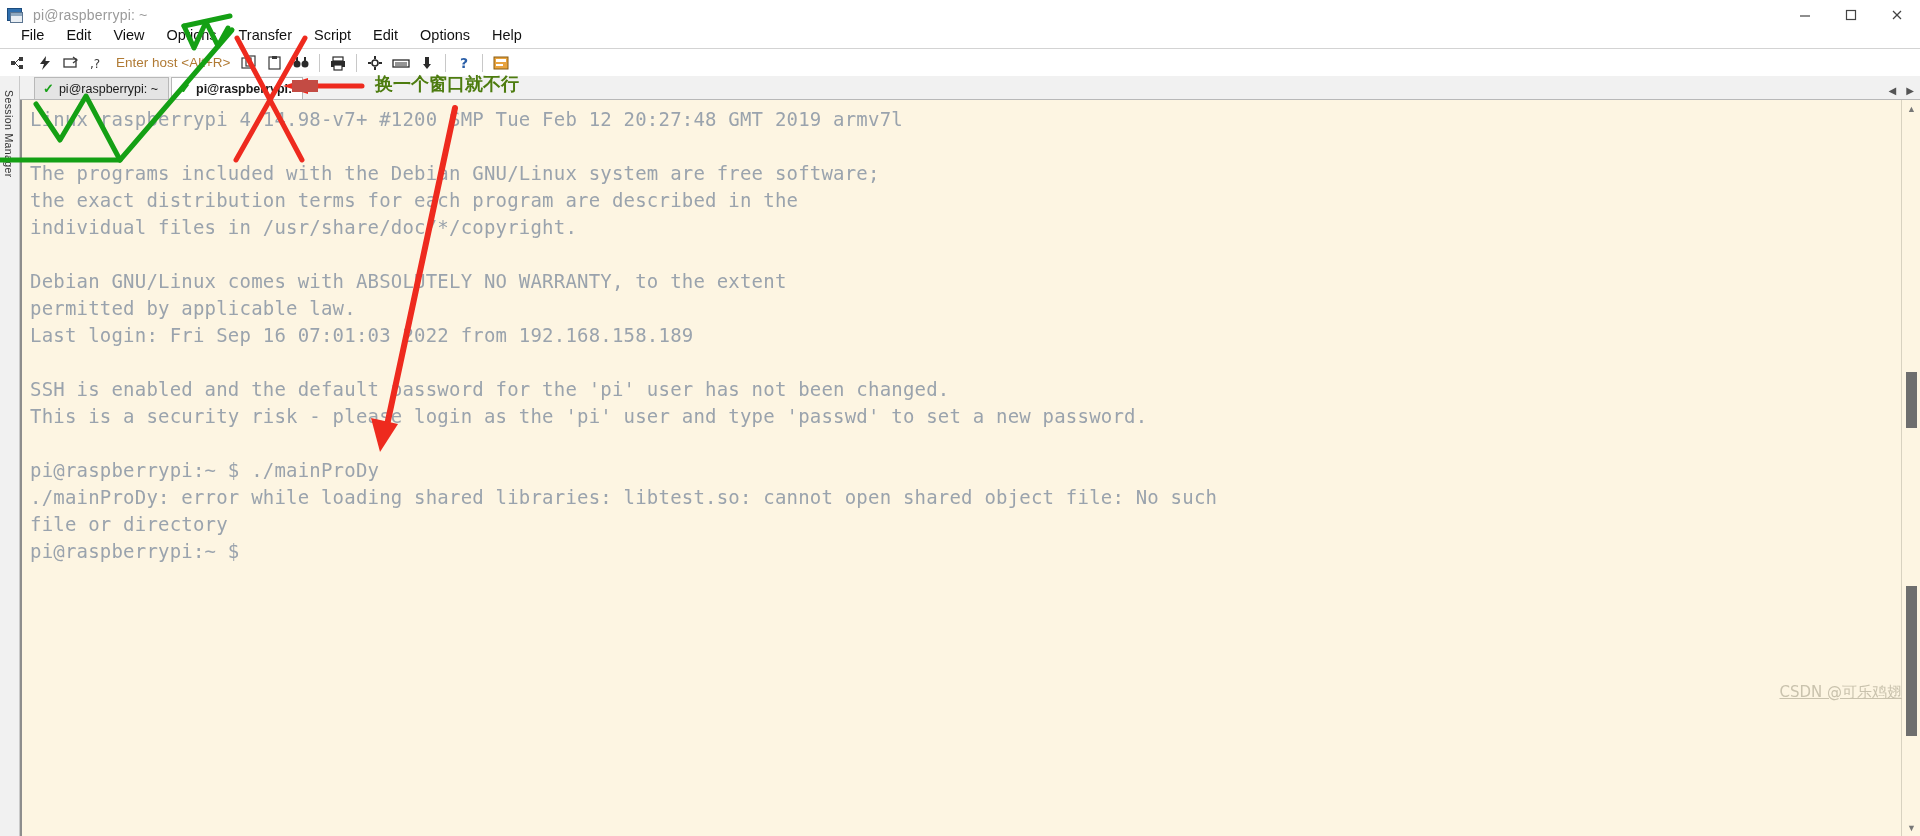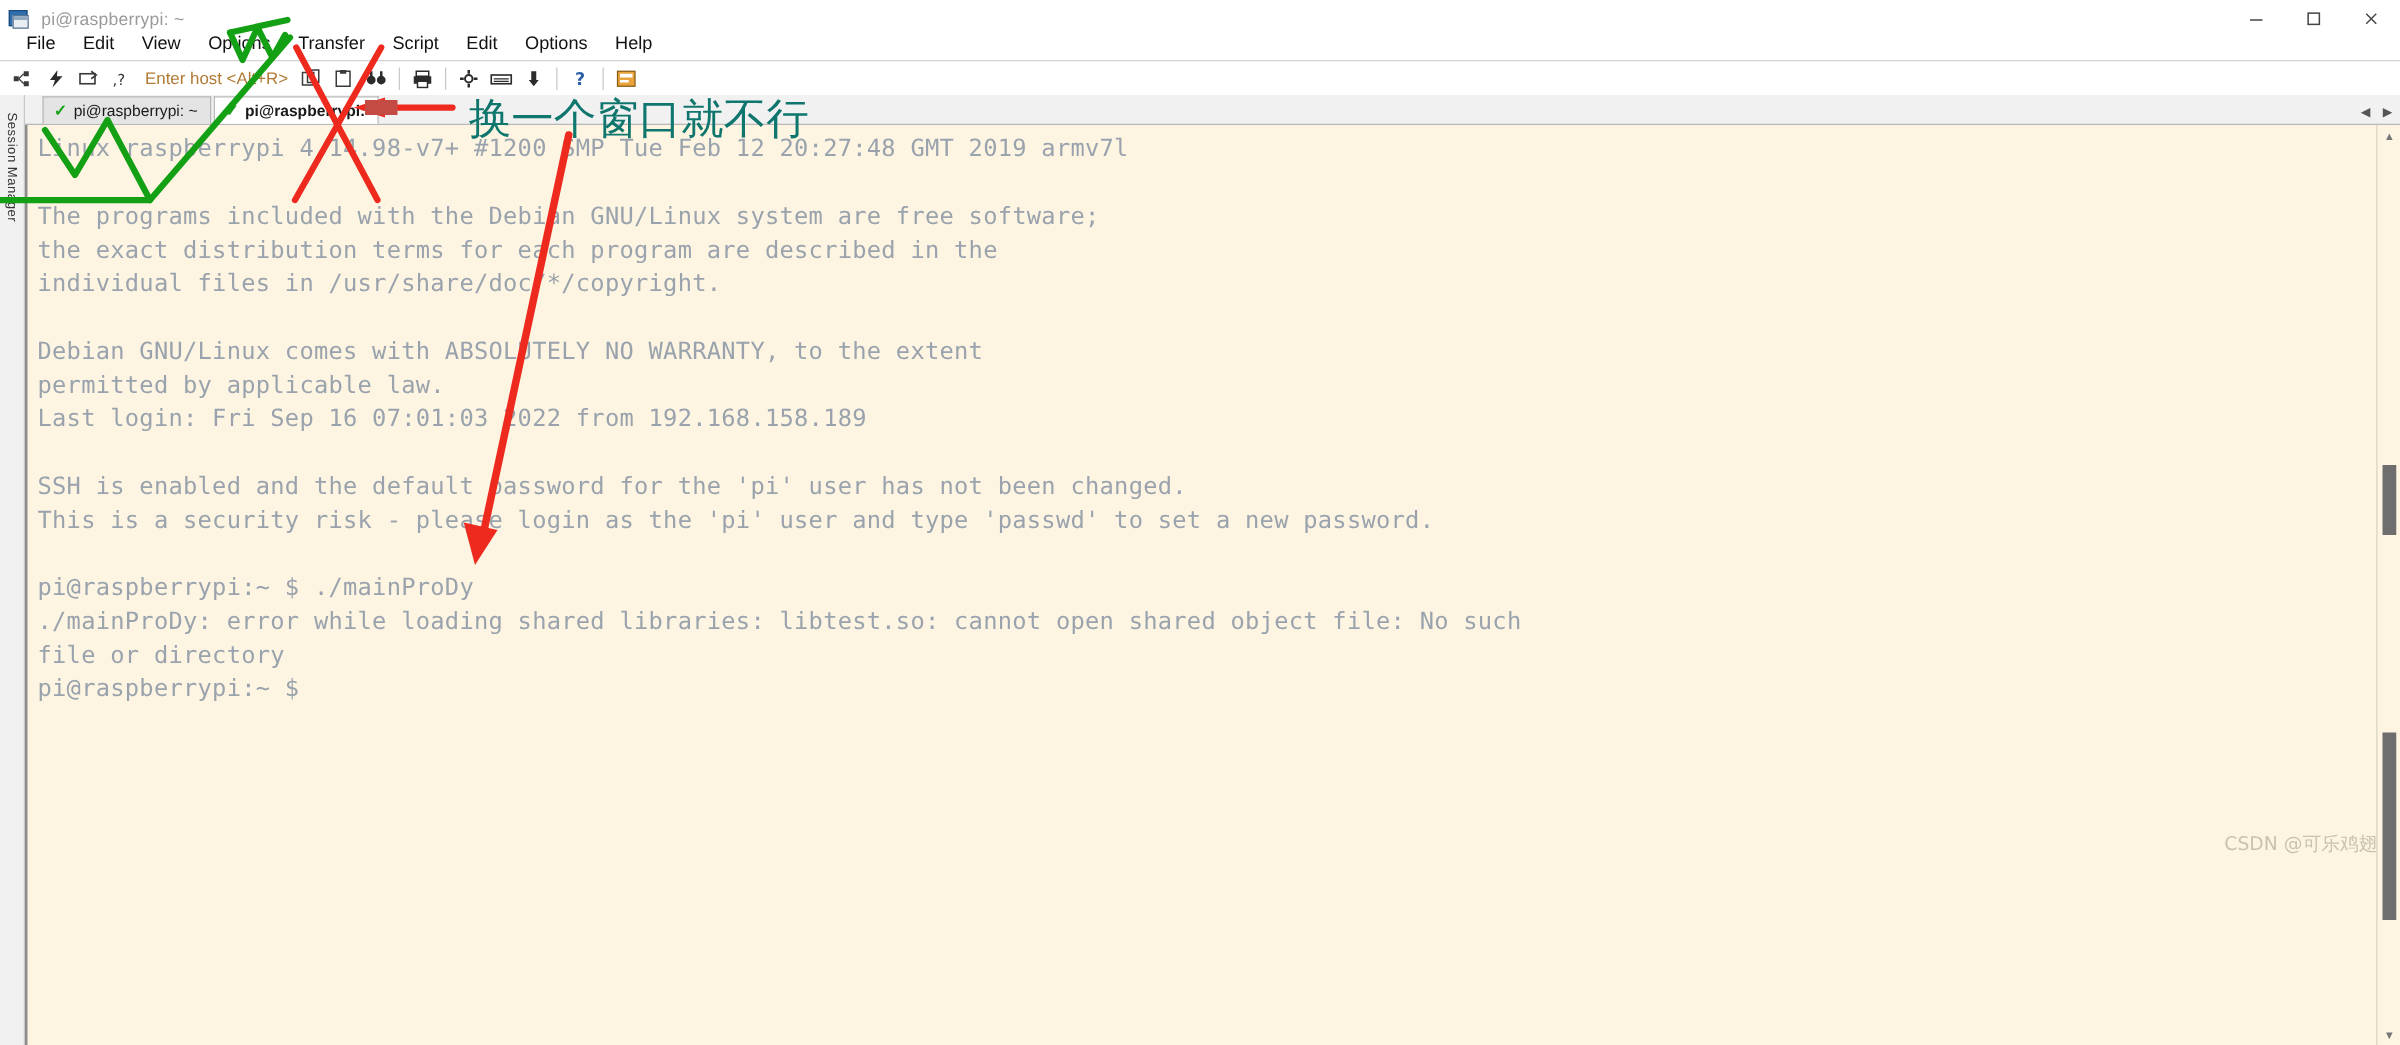--- a/index.html
+++ b/index.html
@@ -202,35 +202,36 @@
   }
 
   
   .anno {
     position: absolute; left: 0; top: 0;
     width: 1920px; height: 836px;
     pointer-events: none;
   }
   .anno-text {
     position: absolute;
-    color: #0f766e;
-    font-size: 34px;
+    color: #4d7c0f;
+    font-size: 18px;
     font-family: "DejaVu Sans", sans-serif;
-    font-weight: normal;
+    font-weight: bold;
     white-space: nowrap;
   }
 
   
   .watermark {
     position: absolute;
-    right: 18px; bottom: 20px;
+    right: 18px; bottom: 3px;
     font-size: 15px;
     color: #c9c2ad;
     font-family: "DejaVu Sans", sans-serif;
     white-space: nowrap;
+    text-decoration: underline;
   }
 </style>
 </head>
 <body>
 
 <div id="app">
 
   <div class="titlebar">
     <div class="title-icon">
       <div class="sq1"></div>

